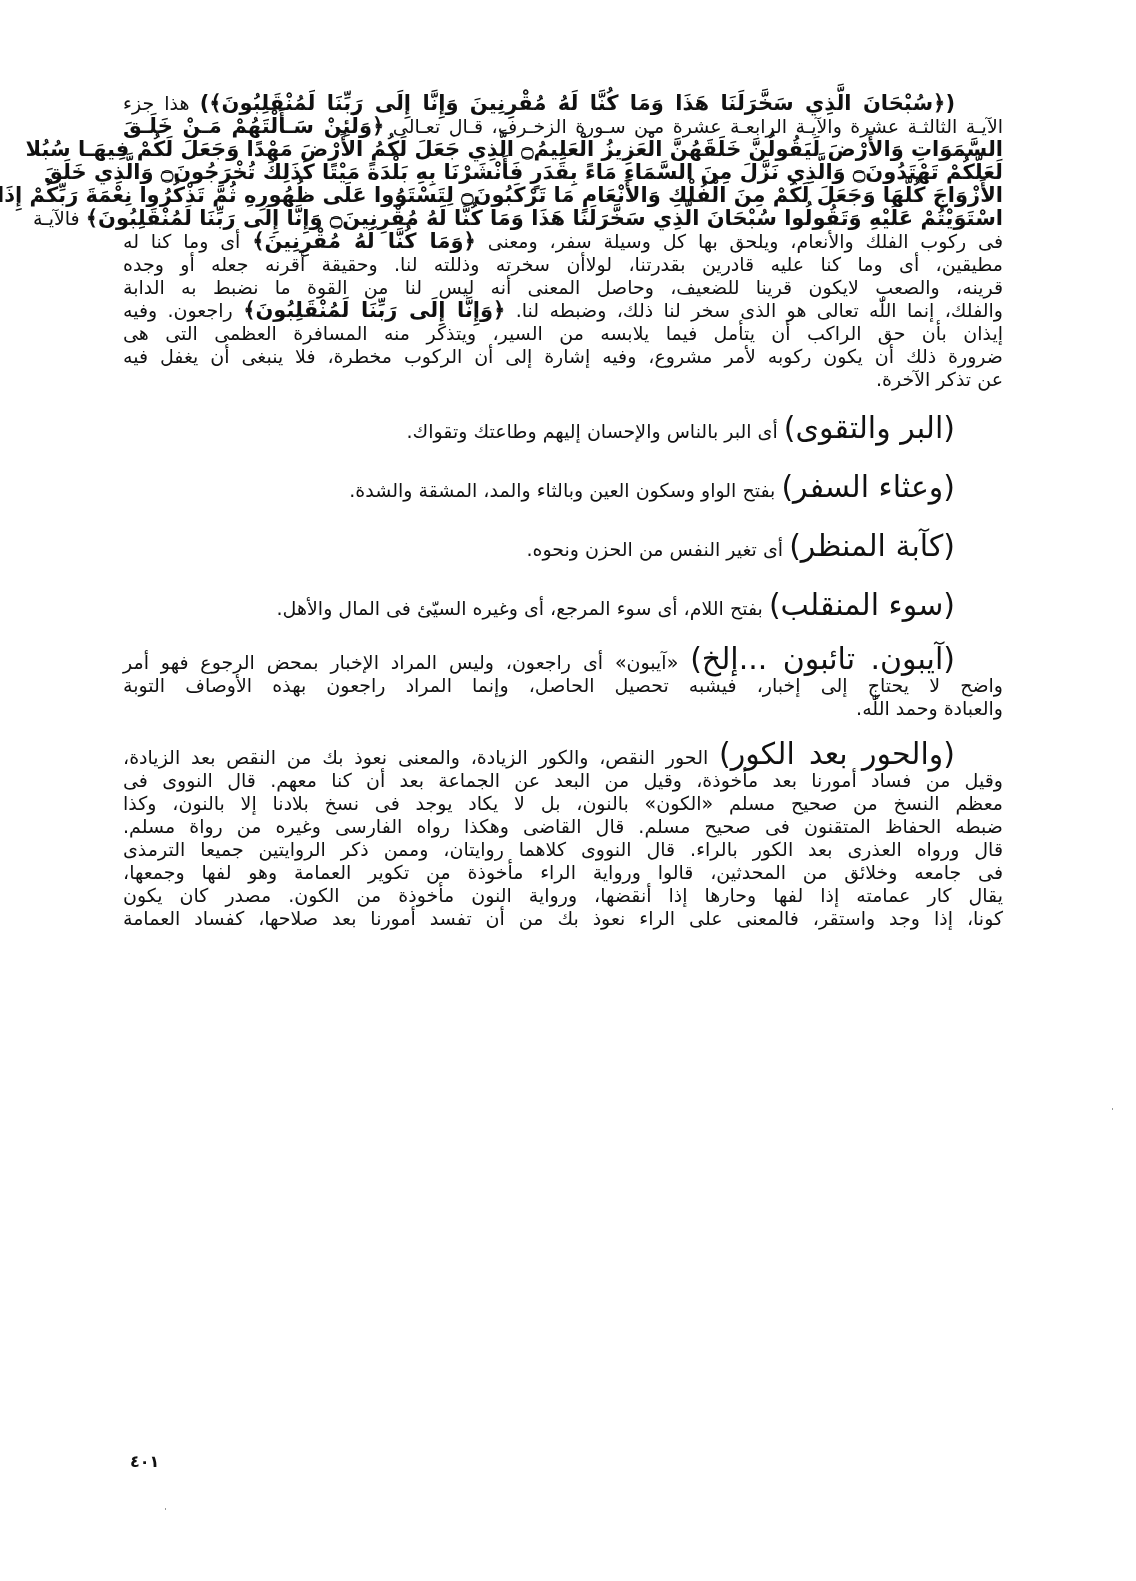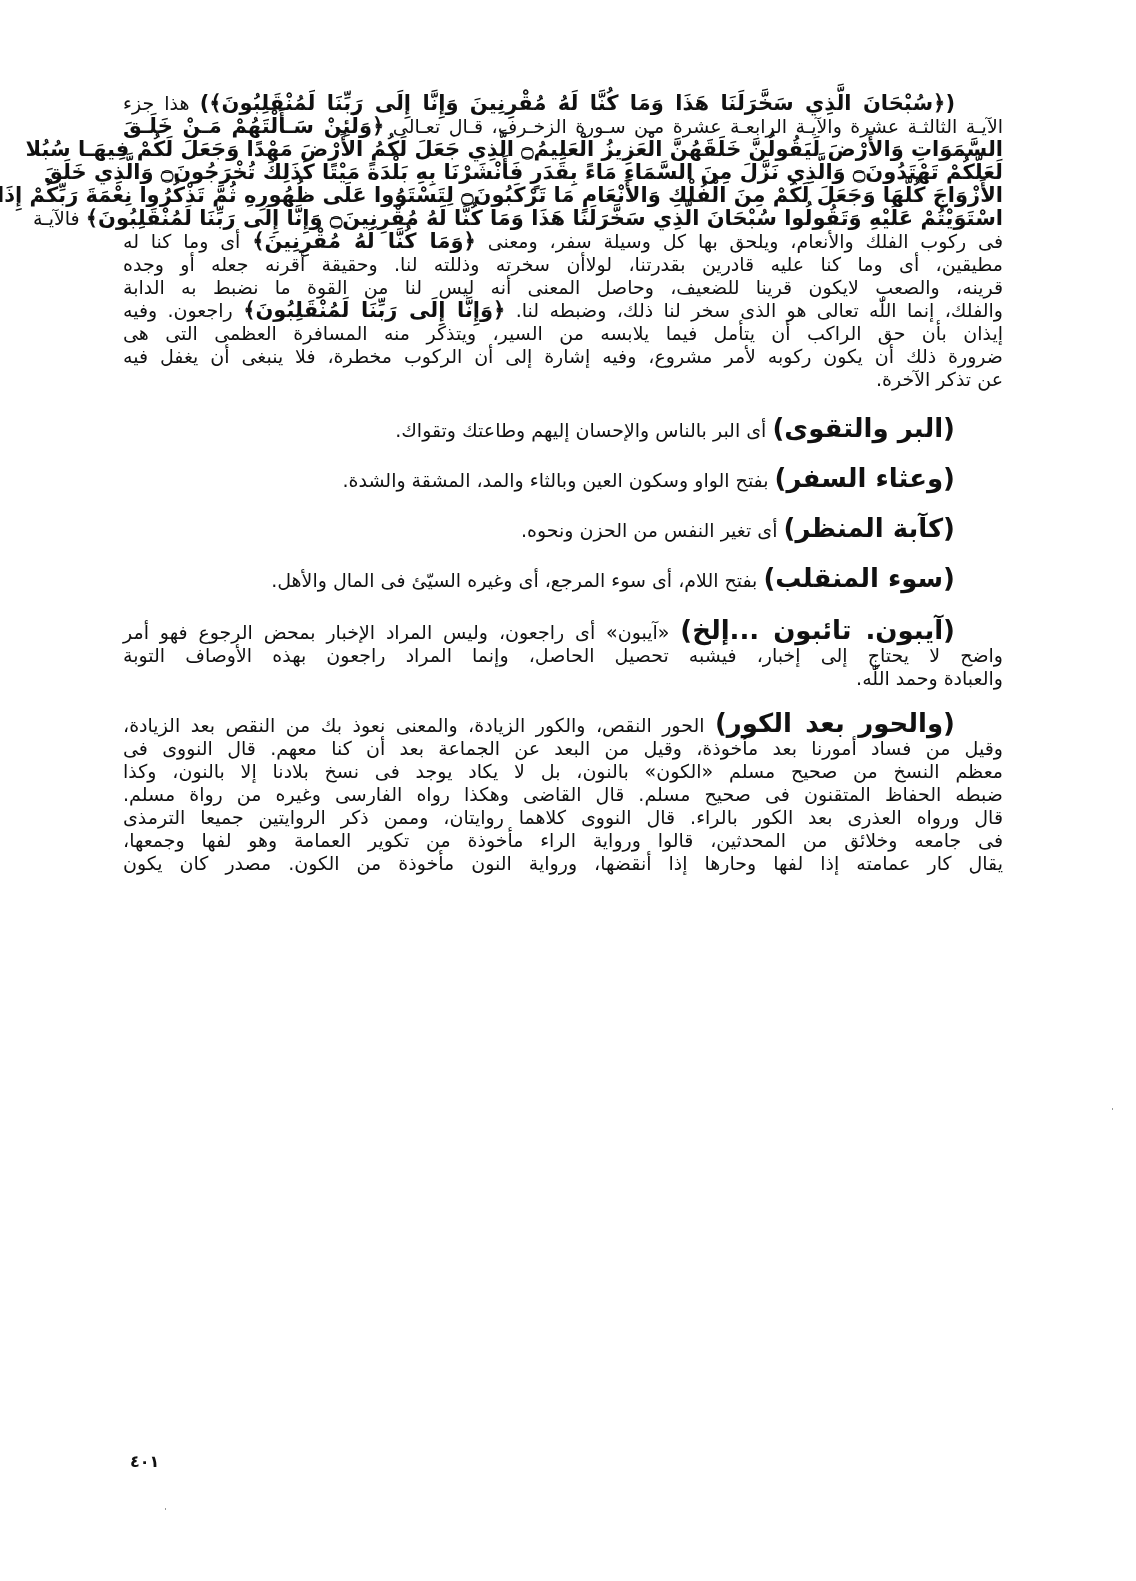--- a/index.html
+++ b/index.html
@@ -27,31 +27,31 @@
   }
   .para .line {
     display: block;
     text-align: justify;
     text-align-last: justify;
     white-space: nowrap;
   }
   .para .line.last { text-align-last: right; }
   .para .line.indent { padding-right: 48px; }
   .verse { font-weight: bold; font-size: 21px; }
-  .term { font-weight: bold; font-size: 26px; }
+  .term { font-weight: normal; font-size: 30px; }
   .gloss {
     font-size: 19px;
     line-height: 34px;
     margin: 0;
     padding-right: 48px;
     text-align: right;
     text-align-last: right;
   }
   .gap-1 { margin-top: 20px; }
-  .gap-2 { margin-top: 14px; }
+  .gap-2 { margin-top: 22px; }
   .gap-3 { margin-top: 22px; }
   .page-number {
     position: absolute;
     top: 1452px;
     left: 130px;
     font-size: 16px;
     font-weight: bold;
     direction: rtl;
     letter-spacing: 6px;
     font-family: "DejaVu Sans", sans-serif;
@@ -94,19 +94,20 @@
   </div>
 
   <div class="para gap-3">
     <span class="line indent"><span class="term">(والحور بعد الكور)</span><span> الحور النقص، والكور الزيادة، والمعنى نعوذ بك من النقص بعد الزيادة،</span></span>
     <span class="line"><span>وقيل من فساد أمورنا بعد مأخوذة، وقيل من البعد عن الجماعة بعد أن كنا معهم. قال النووى فى</span></span>
     <span class="line"><span>معظم النسخ من صحيح مسلم «الكون» بالنون، بل لا يكاد يوجد فى نسخ بلادنا إلا بالنون، وكذا</span></span>
     <span class="line"><span>ضبطه الحفاظ المتقنون فى صحيح مسلم. قال القاضى وهكذا رواه الفارسى وغيره من رواة مسلم.</span></span>
     <span class="line"><span>قال ورواه العذرى بعد الكور بالراء. قال النووى كلاهما روايتان، وممن ذكر الروايتين جميعا الترمذى</span></span>
     <span class="line"><span>فى جامعه وخلائق من المحدثين، قالوا ورواية الراء مأخوذة من تكوير العمامة وهو لفها وجمعها،</span></span>
     <span class="line"><span>يقال كار عمامته إذا لفها وحارها إذا أنقضها، ورواية النون مأخوذة من الكون. مصدر كان يكون</span></span>
+    <span class="line"><span>كونا، إذا وجد واستقر، فالمعنى على الراء نعوذ بك من أن تفسد أمورنا بعد صلاحها، كفساد العمامة</span></span>
   </div>
 </div>
 
 <div class="page-number">٤٠١</div>
 
 <div class="scan-dot" style="top:1108px;left:1112px;"></div>
 <div class="scan-dot" style="top:1508px;left:165px;"></div>
 
 </body></html>

